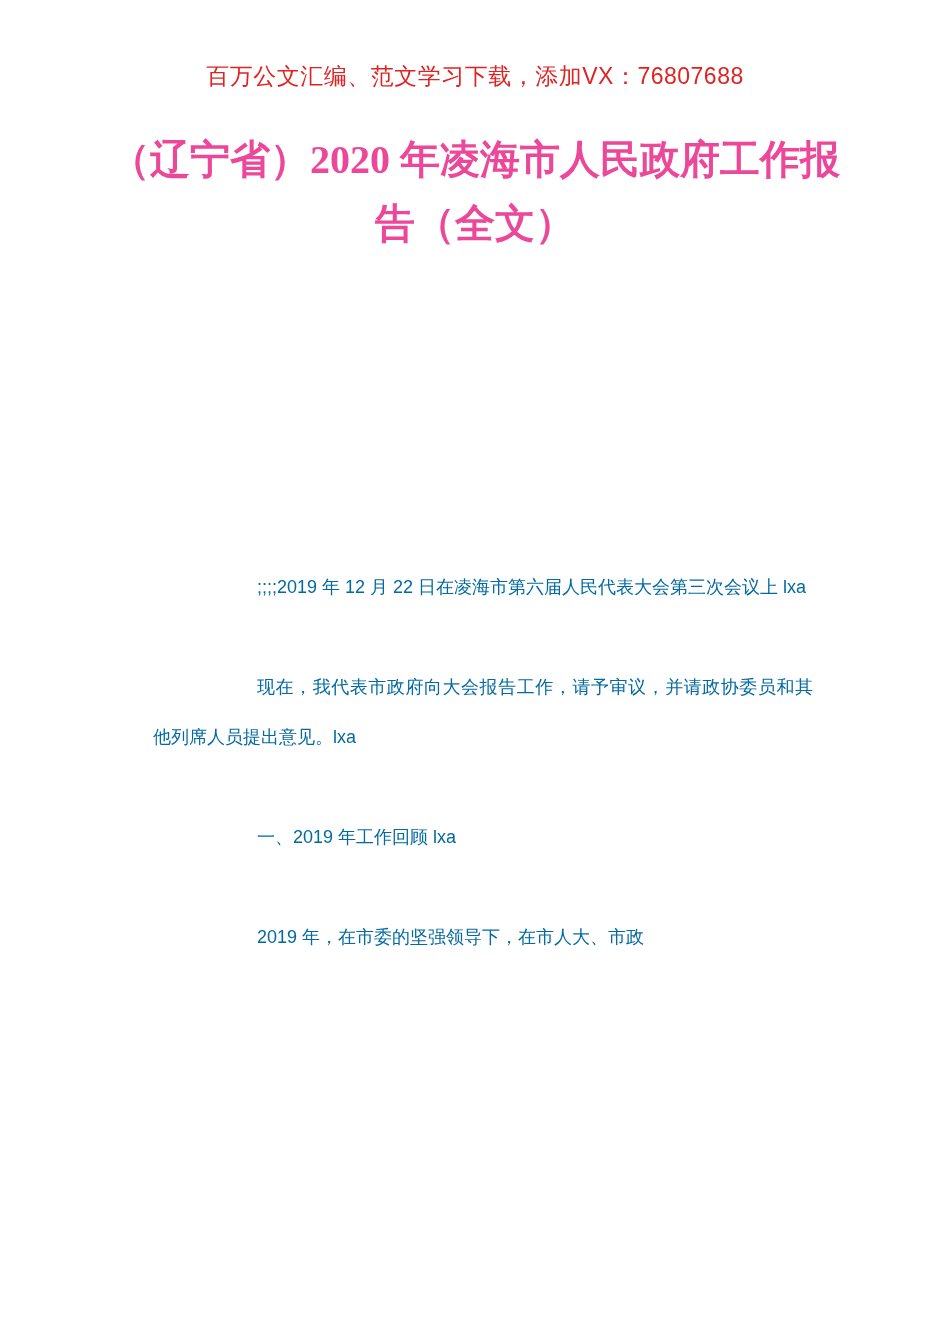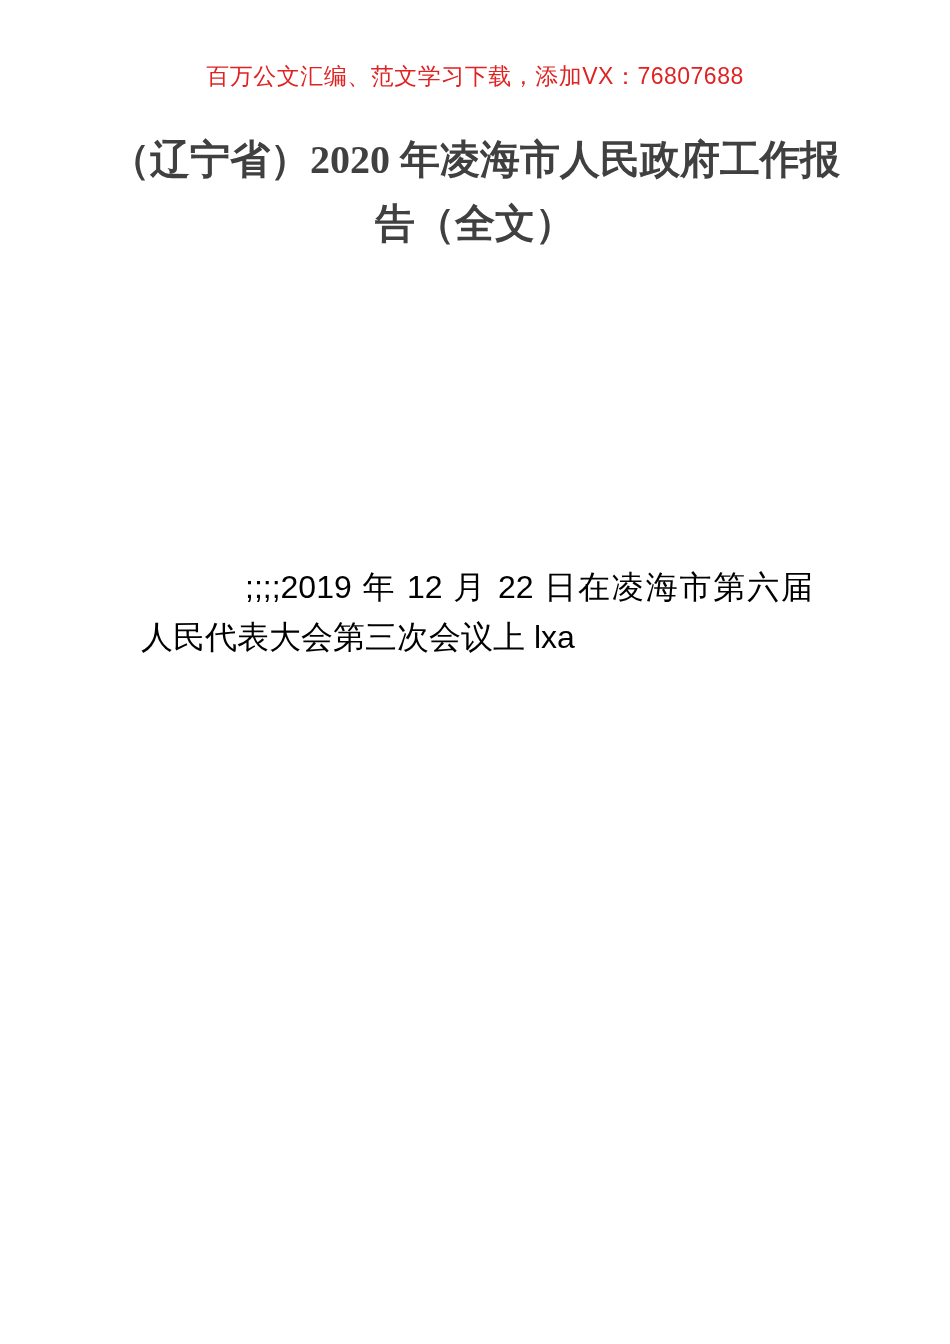--- a/index.html
+++ b/index.html
@@ -23,40 +23,43 @@
     color: #e02222;
     letter-spacing: 0.5px;
   }
   .title {
     margin: 36px 100px 0;
     text-align: center;
     font-family: "Liberation Serif", "DejaVu Serif", serif;
     font-weight: 700;
     font-size: 40px;
     line-height: 64px;
-    color: #404040;
+    color: #ec4899;
   }
   .body {
     padding-top: 306px;
     margin: 0 137px;
   }
   .body p {
-    font-size: 32px;
+    font-size: 18px;
     line-height: 50px;
     text-indent: 104px;
     text-align: justify;
-    margin: 0 0 50px 4px;
-    color: #000000;
+    margin: 0 0 50px 16px;
+    color: #0369a1;
   }
   .body p:last-child { margin-bottom: 0; }
 </style>
 </head>
 <body>
 
 <div class="page">
   <div class="notice">百万公文汇编、范文学习下载，添加VX：76807688</div>
 
   <h1 class="title">（辽宁省）2020 年凌海市人民政府工作报告（全文）</h1>
 
   <div class="body">
     <p>;;;;2019 年 12 月 22 日在凌海市第六届人民代表大会第三次会议上 lxa</p>
+    <p>现在，我代表市政府向大会报告工作，请予审议，并请政协委员和其他列席人员提出意见。lxa</p>
+    <p>一、2019 年工作回顾 lxa</p>
+    <p>2019 年，在市委的坚强领导下，在市人大、市政</p>
   </div>
 </div>
 
 </body></html>

